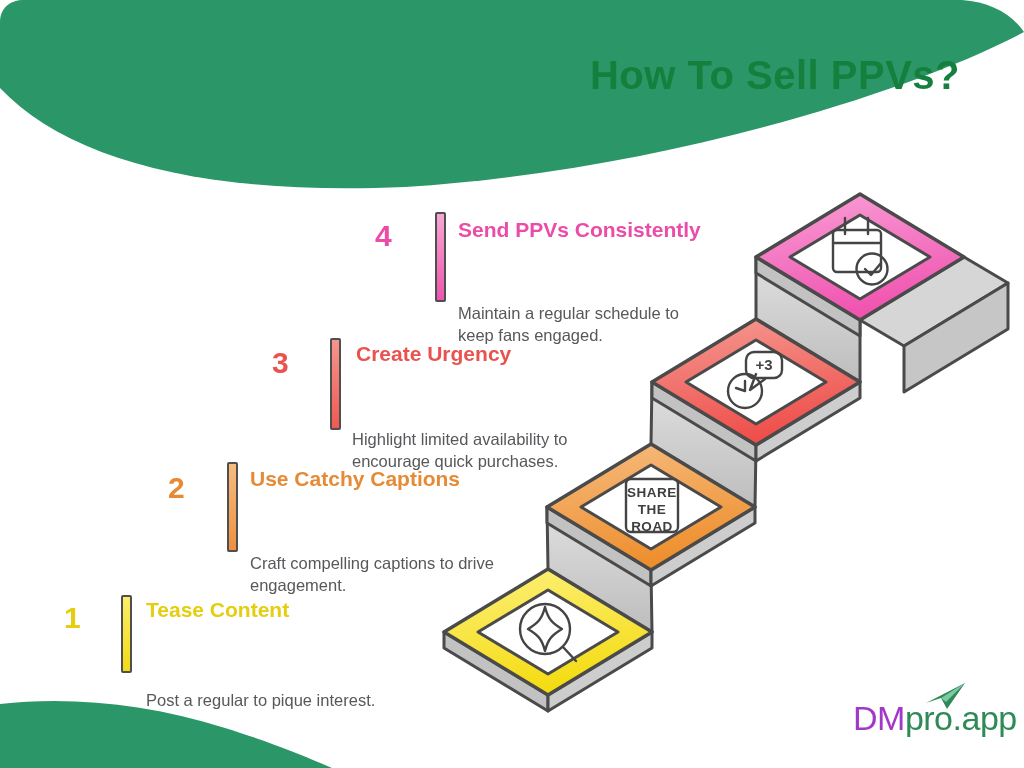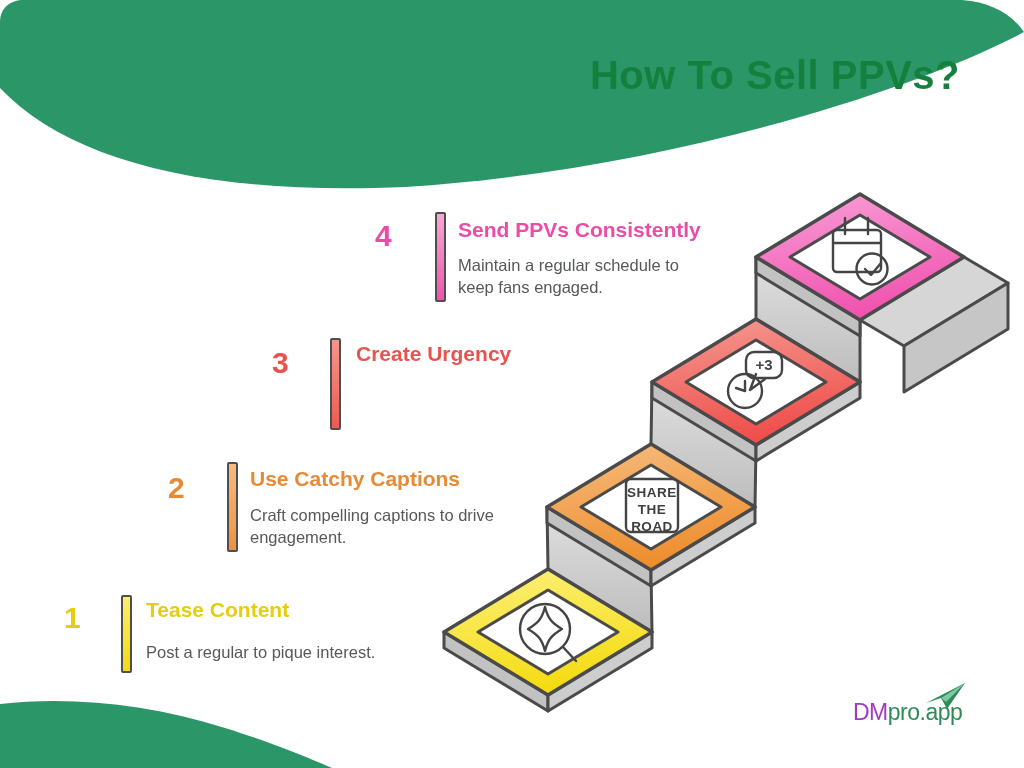--- a/index.html
+++ b/index.html
@@ -4,27 +4,27 @@
 <style>
   html,body{margin:0;padding:0;background:#fff;}
   .canvas{position:relative;width:1024px;height:768px;background:#ffffff;overflow:hidden;
           font-family:"Liberation Sans",sans-serif;}
   .bg-svg{position:absolute;left:0;top:0;width:1024px;height:768px;}
   .page-title{position:absolute;left:0;top:53px;width:960px;text-align:right;
               font-size:40px;font-weight:800;letter-spacing:.5px;color:#15803d;}
   .step-num{position:absolute;font-size:30px;font-weight:800;line-height:1;}
   .step-bar{position:absolute;width:7px;border:2.5px solid #4f4f4f;border-radius:2px;}
   .step-title{position:absolute;font-size:21px;font-weight:800;line-height:1.1;white-space:nowrap;}
-  .step-desc{position:absolute;font-size:16.5px;color:#57585b;line-height:1.35;}
+  .step-desc{position:absolute;font-size:16.5px;color:#57585b;line-height:1.35;margin-top:48px;}
   .c1{color:#e5cd0f}.c2{color:#e78a35}.c3{color:#e9534f}.c4{color:#ea4ca8}
   .bar1{background:linear-gradient(180deg,#fbee6a,#f2da14);}
   .bar2{background:linear-gradient(180deg,#f6bc80,#ee9140);}
   .bar3{background:linear-gradient(180deg,#f4968d,#ee5a52);}
   .bar4{background:linear-gradient(180deg,#f8a6d4,#ee55ad);}
-  .logo{position:absolute;left:853px;top:699px;font-size:23px;letter-spacing:-.5px;white-space:nowrap;}
+  .logo{position:absolute;left:853px;top:699px;font-size:34px;letter-spacing:-.5px;white-space:nowrap;}
   .logo .dm{color:#a238c8}.logo .rest{color:#2e8b57}
   .icon-stroke{stroke:#444;stroke-width:2.4;fill:none;stroke-linecap:round;stroke-linejoin:round;}
   .frame-stroke{stroke:#4a4a4a;stroke-linejoin:round;}
   .sign-text{font-family:"Liberation Sans",sans-serif;font-weight:bold;font-size:13.5px;
              fill:#3f3f3f;letter-spacing:.5px;text-anchor:middle;}
   .bubble-text{font-family:"Liberation Sans",sans-serif;font-weight:bold;font-size:15px;
                fill:#444;text-anchor:middle;}
 </style>
 </head>
 <body>
@@ -135,20 +135,21 @@
   <div class="page-title">How To Sell PPVs?</div>
 
   <div class="step-num c4" style="left:375px;top:221px;">4</div>
   <div class="step-bar bar4" style="left:435px;top:212px;height:86px;"></div>
   <div class="step-title c4" style="left:458px;top:218px;">Send PPVs Consistently</div>
   <div class="step-desc" style="left:458px;top:254px;max-width:260px;">Maintain a regular schedule to keep fans engaged.</div>
 
   <div class="step-num c3" style="left:272px;top:348px;">3</div>
   <div class="step-bar bar3" style="left:330px;top:338px;height:88px;"></div>
   <div class="step-title c3" style="left:356px;top:342px;">Create Urgency</div>
+  <div class="step-desc" style="left:352px;top:380px;max-width:255px;">Highlight limited availability to encourage quick purchases.</div>
 
   <div class="step-num c2" style="left:168px;top:473px;">2</div>
   <div class="step-bar bar2" style="left:227px;top:462px;height:86px;"></div>
   <div class="step-title c2" style="left:250px;top:467px;">Use Catchy Captions</div>
   <div class="step-desc" style="left:250px;top:504px;max-width:270px;">Craft compelling captions to drive engagement.</div>
 
   <div class="step-num c1" style="left:64px;top:603px;">1</div>
   <div class="step-bar bar1" style="left:121px;top:595px;height:74px;"></div>
   <div class="step-title c1" style="left:146px;top:598px;">Tease Content</div>
   <div class="step-desc" style="left:146px;top:641px;max-width:280px;">Post a regular to pique interest.</div>

